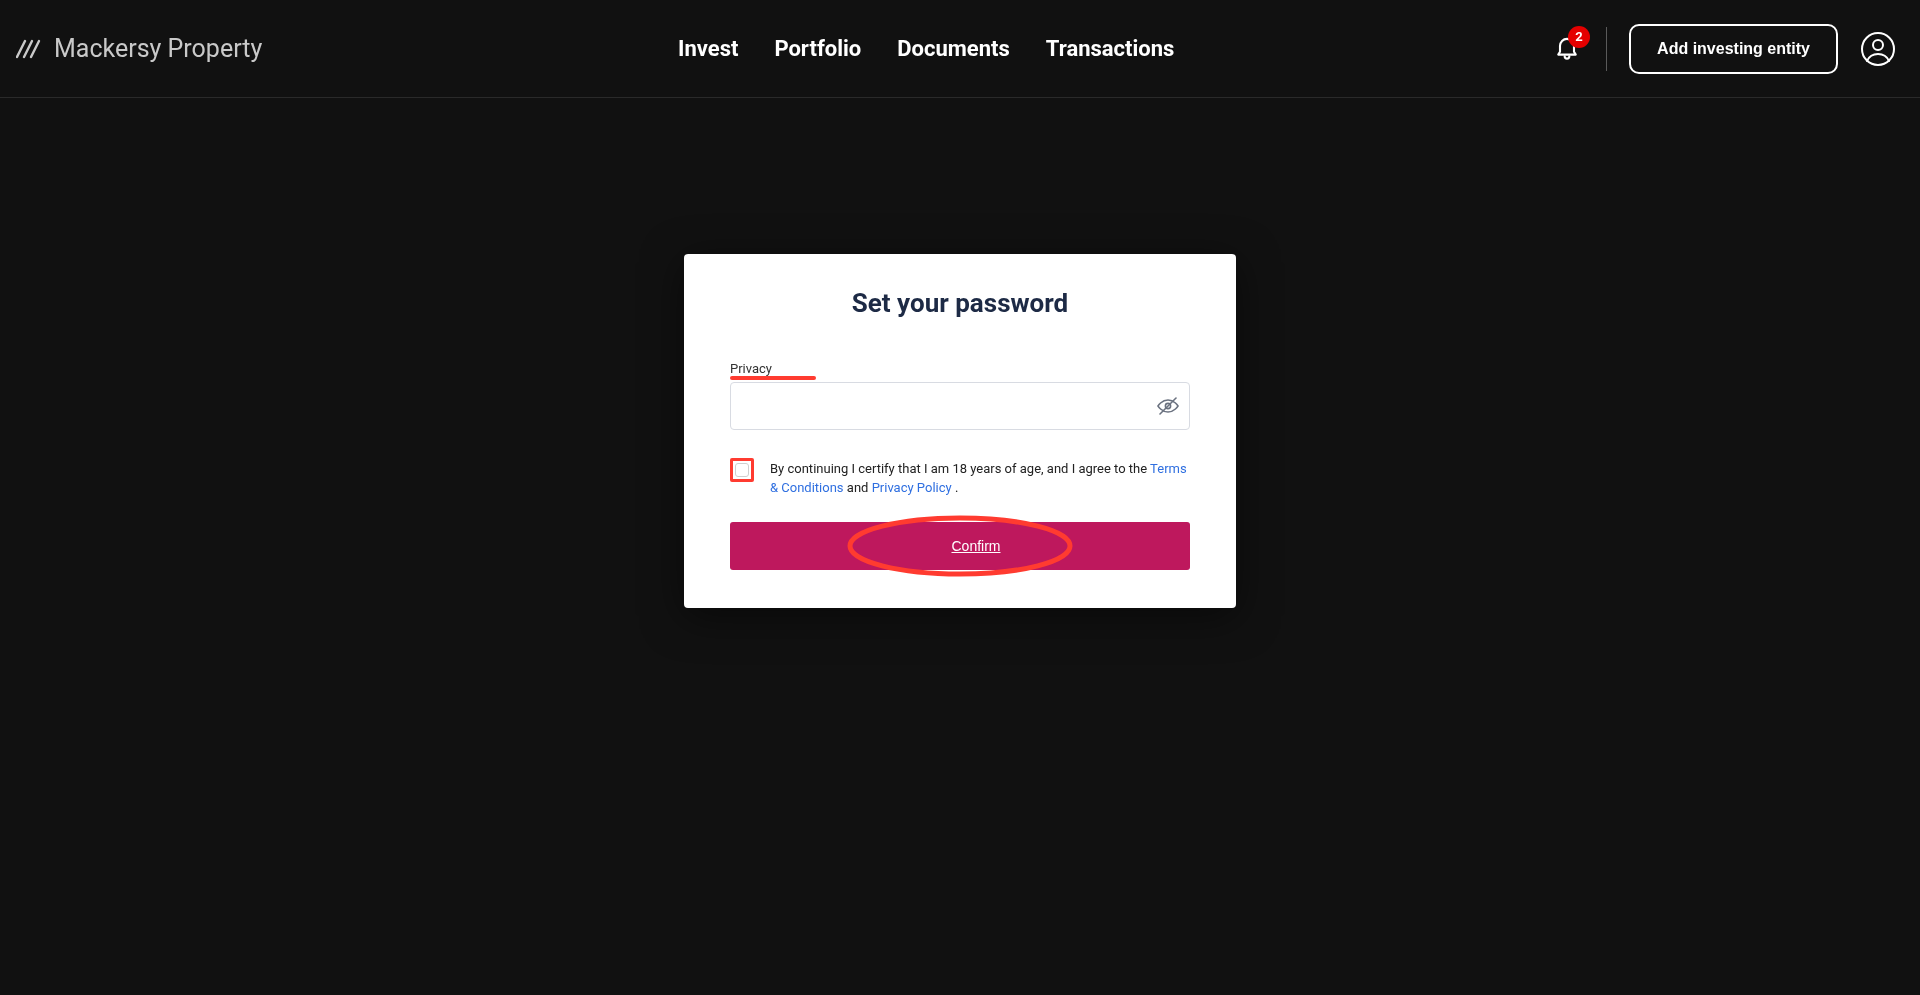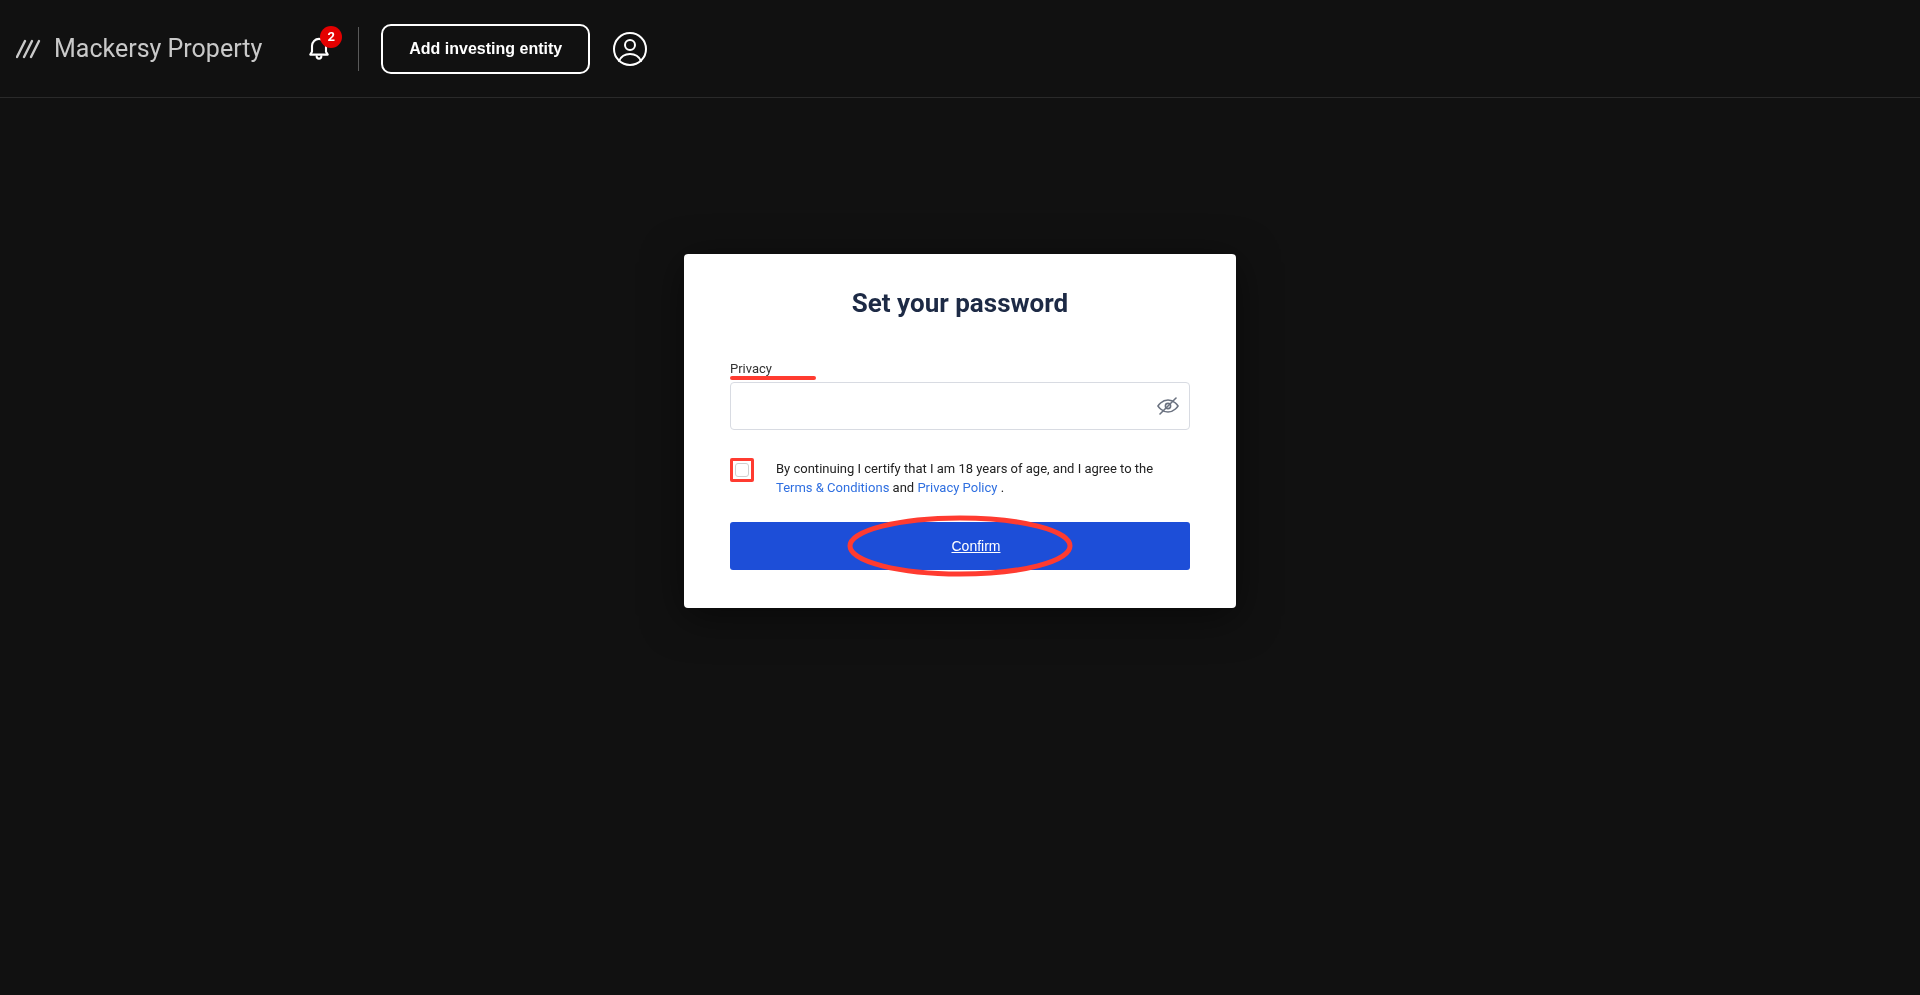--- a/index.html
+++ b/index.html
@@ -14,20 +14,21 @@
   }
 
   
   .header {
     display: flex;
     align-items: center;
     height: 98px;
     padding: 0 24px 0 16px;
     border-bottom: 1px solid #2a2a2a;
     background: #111111;
+    justify-content: center;
   }
   .brand {
     display: flex;
     align-items: center;
     gap: 10px;
     margin-right: 40px;
     color: #c9c9c9;
     font-size: 25px;
     font-weight: 400;
   }
@@ -160,21 +161,21 @@
     transform: translateY(-50%);
     width: 24px;
     height: 24px;
     cursor: pointer;
     color: #6b7280;
   }
 
   .consent {
     display: flex;
     align-items: flex-start;
-    gap: 22px;
+    gap: 16px;
     margin: 0 0 24px 0;
     font-size: 13px;
     line-height: 1.45;
     color: #222;
   }
   .check-outline {
     position: relative;
     width: 24px;
     height: 24px;
     border: 3px solid #ff3b30;
@@ -195,21 +196,21 @@
   }
   .link { color: #2f6fe0; cursor: pointer; }
 
   .confirm-wrap {
     position: relative;
     width: 100%;
   }
   .confirm-btn {
     width: 100%;
     height: 48px;
-    background: #1d4ed8;
+    background: #be185d;
     color: #ffffff;
     font-size: 14px;
     border-radius: 3px;
     display: flex;
     align-items: center;
     justify-content: center;
     cursor: pointer;
     border: none;
     padding-left: 32px;
   }
@@ -231,20 +232,26 @@
     <span class="brand-mark">
       <svg width="28" height="28" viewBox="0 0 28 28" fill="none">
         <path d="M1 22 L9 6" stroke="#c9c9c9" stroke-width="2.4" stroke-linecap="round"></path>
         <path d="M8 22 L16 6" stroke="#c9c9c9" stroke-width="2.4" stroke-linecap="round"></path>
         <path d="M15 22 L23 6" stroke="#c9c9c9" stroke-width="2.4" stroke-linecap="round"></path>
       </svg>
     </span>
     <span>Mackersy Property</span>
   </div>
 
+  <div class="nav">
+    <div class="nav-item">Invest</div>
+    <div class="nav-item">Portfolio</div>
+    <div class="nav-item">Documents</div>
+    <div class="nav-item">Transactions</div>
+  </div>
 
   <div class="header-right">
     <div class="bell-wrap">
       <span>
         <svg width="28" height="28" viewBox="0 0 24 24" fill="none">
           <path d="M6 16V11a6 6 0 1 1 12 0v5l1.5 2.5H4.5L6 16z" stroke="#ffffff" stroke-width="1.8" stroke-linejoin="round"></path>
           <path d="M10 20a2 2 0 0 0 4 0" stroke="#ffffff" stroke-width="1.8" stroke-linecap="round"></path>
         </svg>
       </span>
       <span class="badge">2</span>

